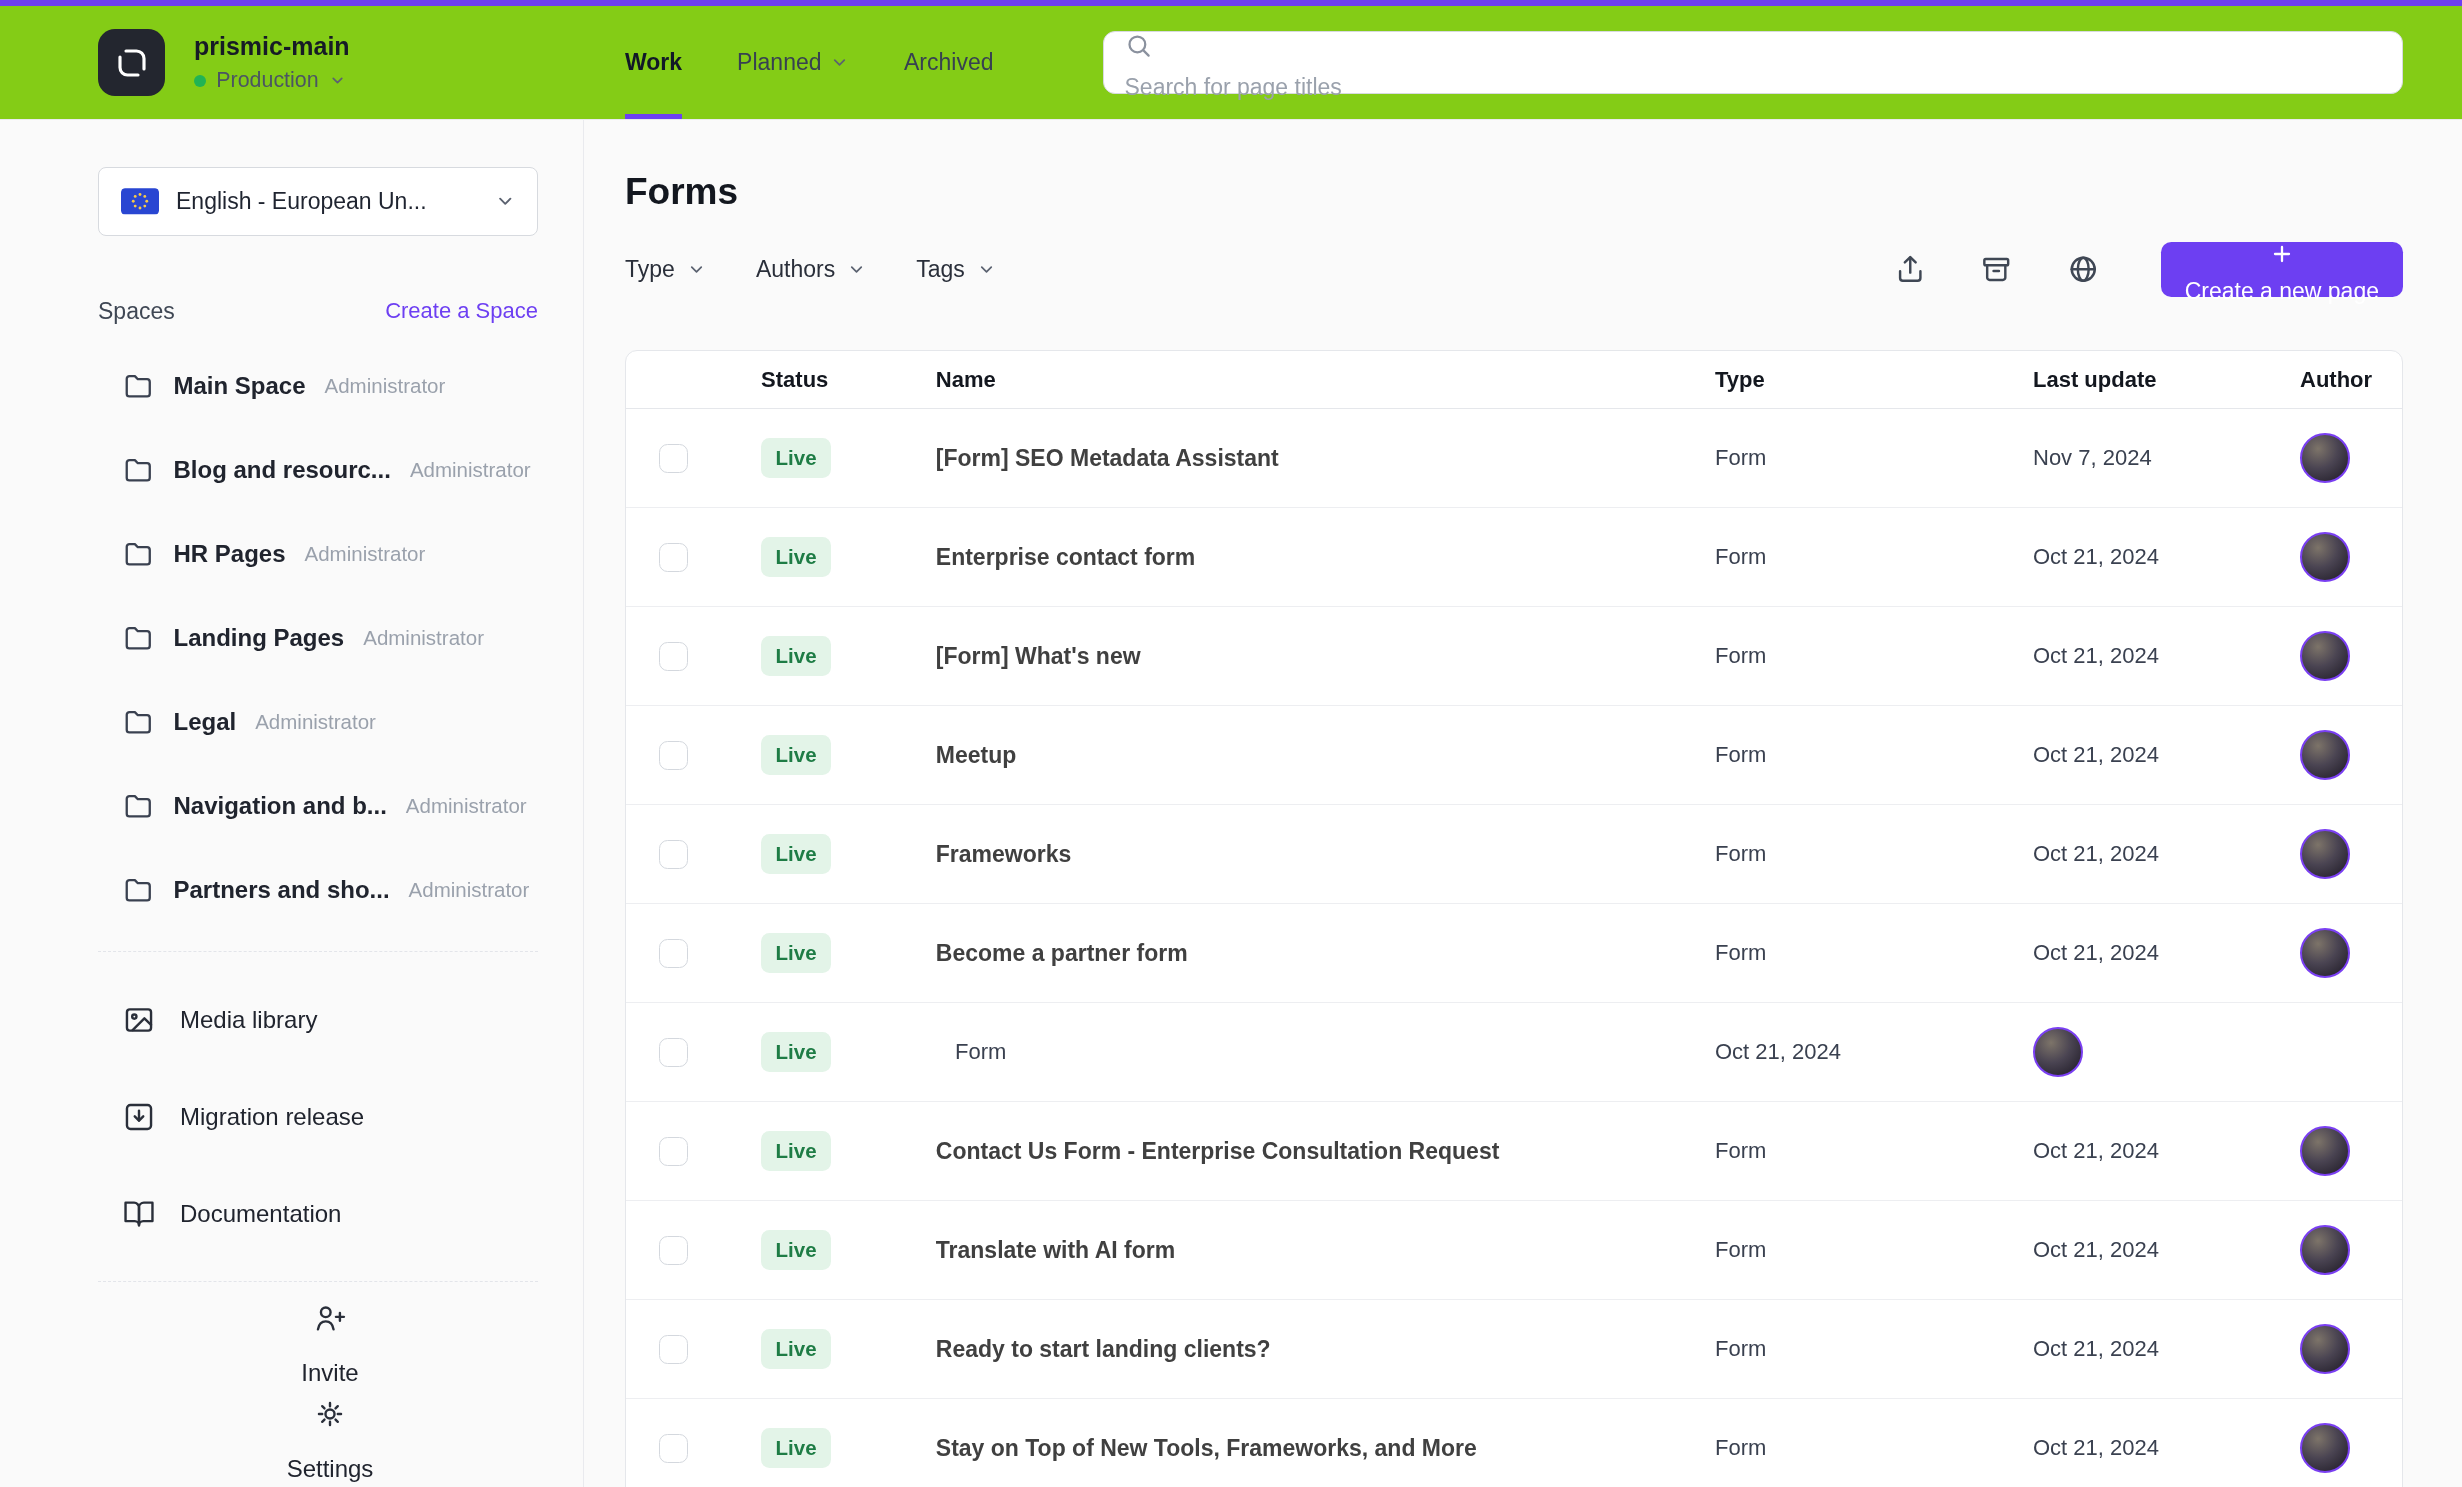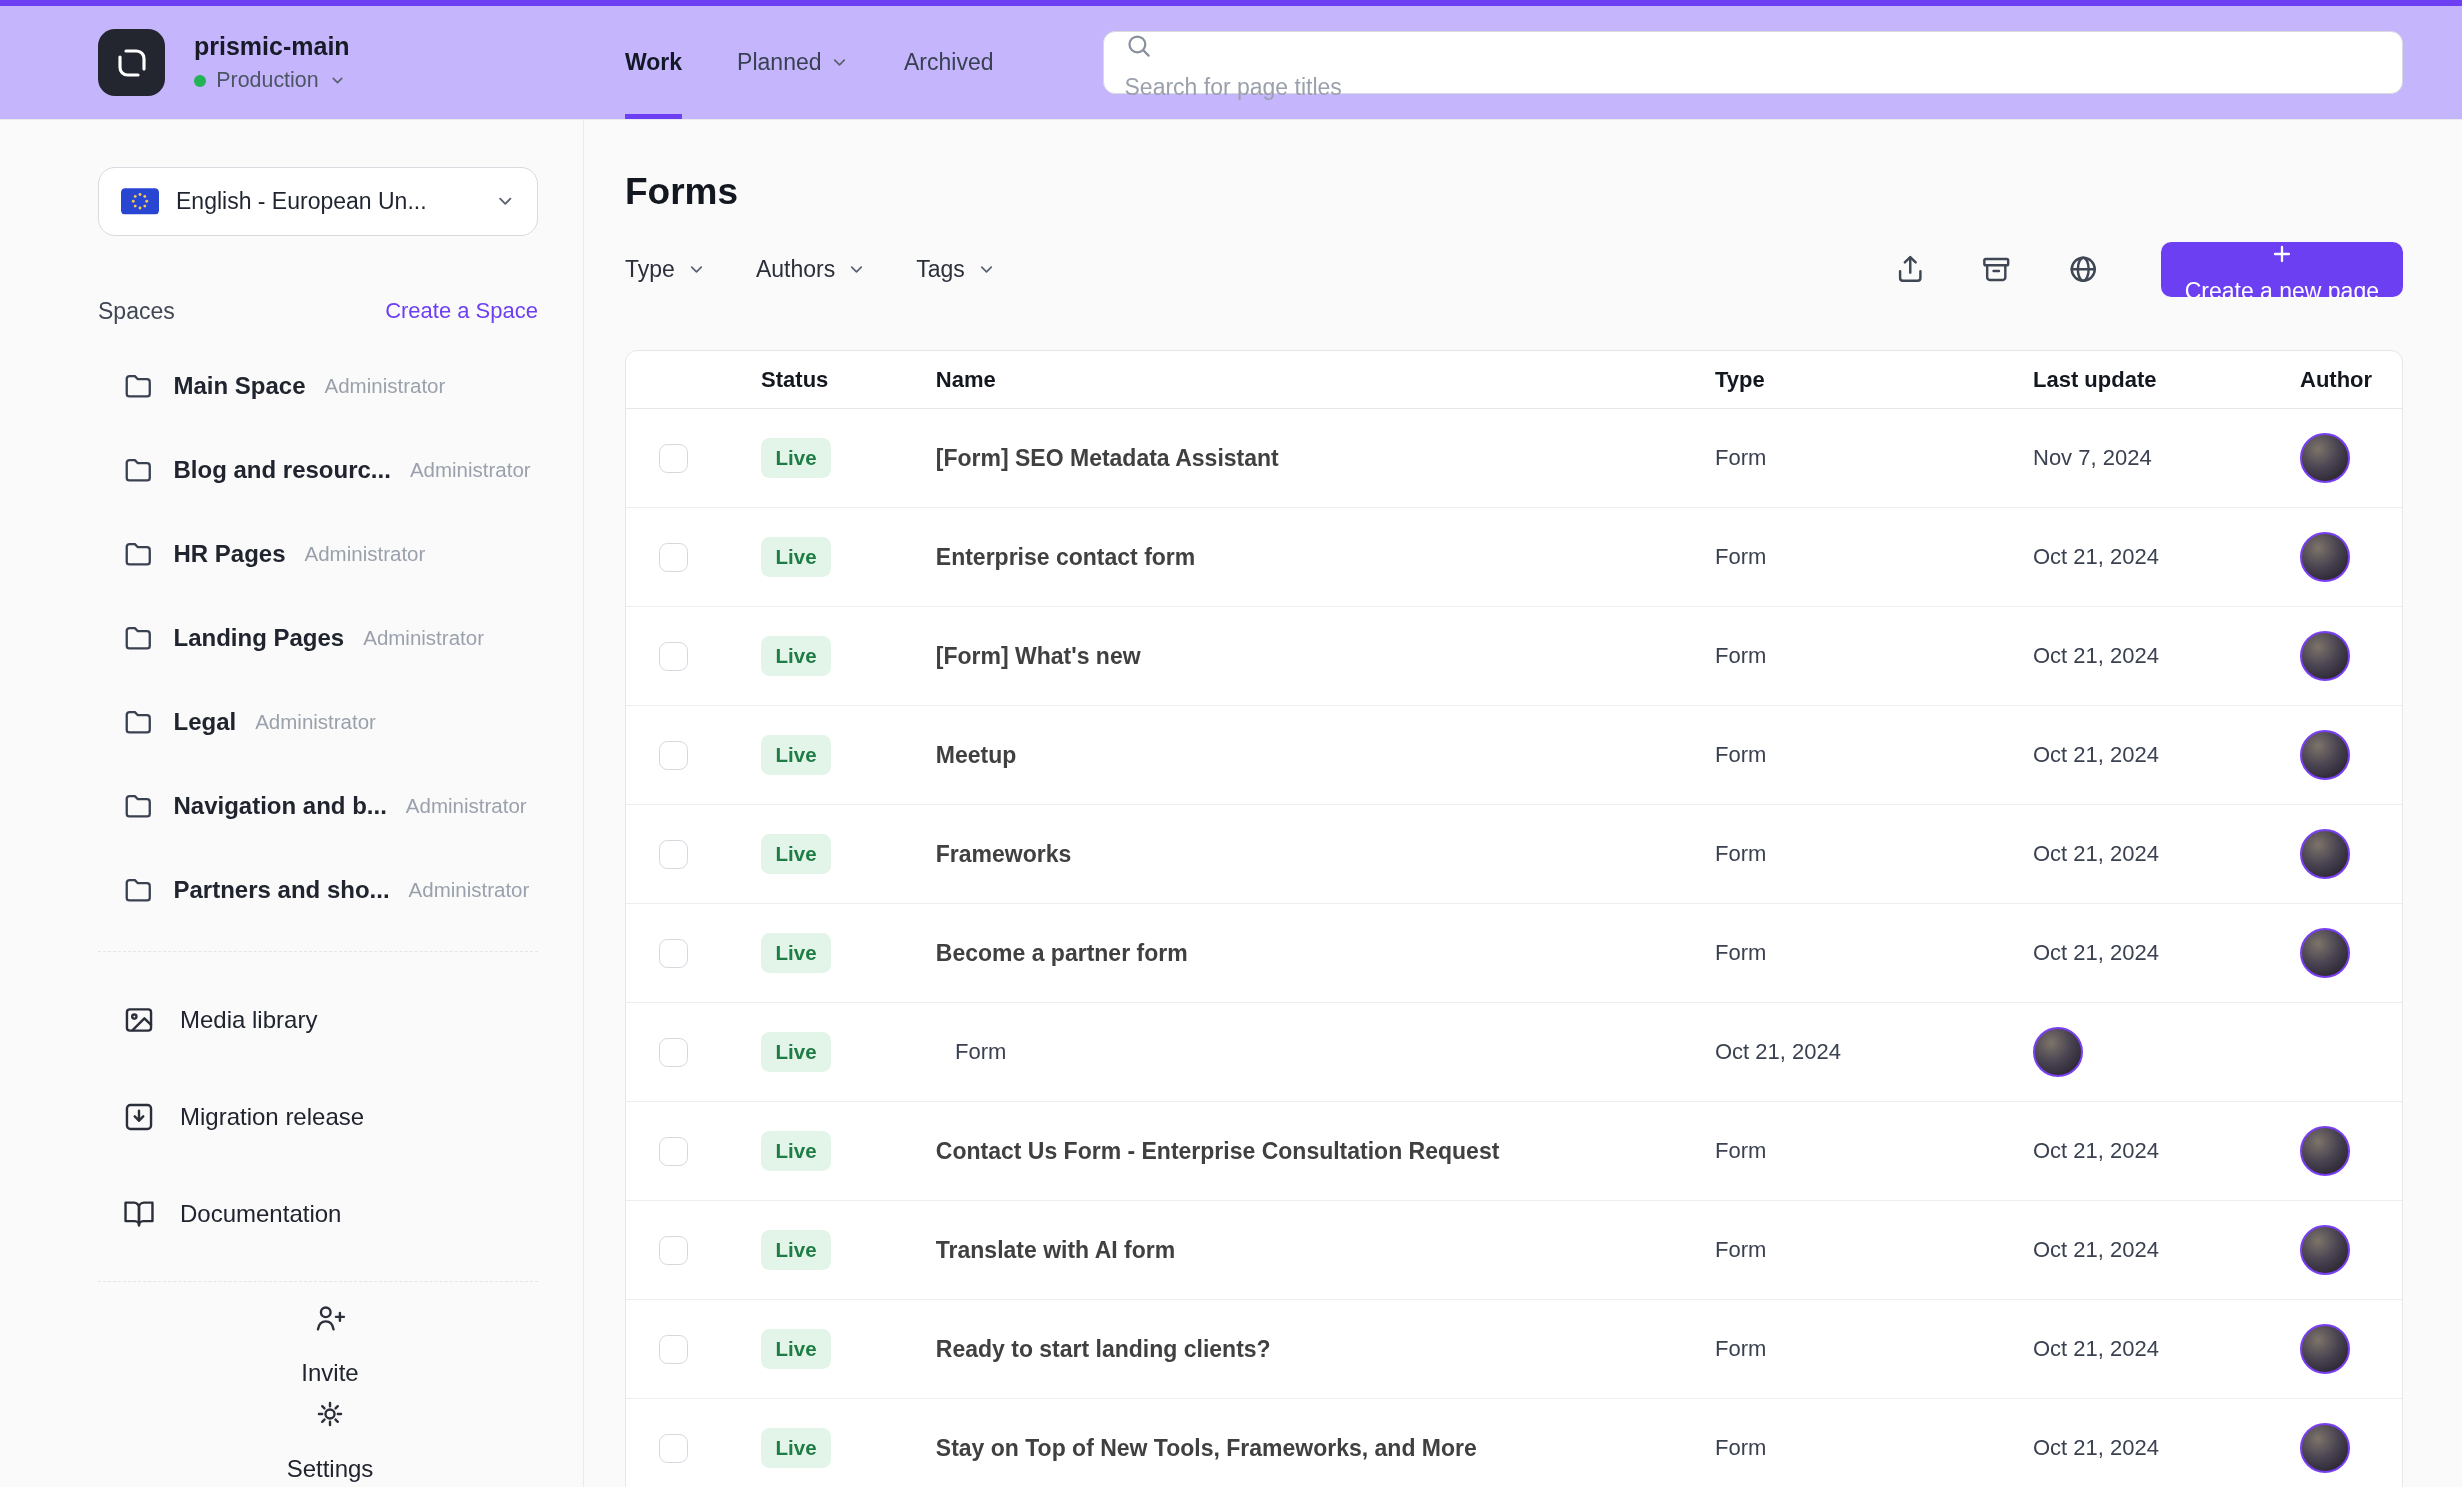--- a/index.html
+++ b/index.html
@@ -1,35 +1,35 @@
 <!DOCTYPE html>
 <html style="font-size:13.7px"><head>
 <meta charset="utf-8">
 <style>
   *{margin:0;padding:0;box-sizing:border-box;}
   html,body{width:2462px;height:1488px;}
   body{overflow:hidden;background:#FAFAFA;color:#111827;font-family:"Liberation Sans",sans-serif;}
   svg{display:block;flex:none;}
   .accent-line{height:6px;background:#6D3FF2;}
-  .topbar{height:114px;background:#c4b5fd;border-bottom:0.9px solid #E9EAEE;display:flex;align-items:stretch;}
+  .topbar{height:114px;background:#84cc16;border-bottom:0.9px solid #E9EAEE;display:flex;align-items:stretch;}
   .brand{width:486px;margin-left:98px;display:flex;align-items:center;gap:29px;}
   .logo{width:67px;height:67px;border-radius:17px;background:#23262F;display:flex;align-items:center;justify-content:center;color:#fff;}
   .repo-name{font-size:25px;font-weight:700;color:#161B26;}
   .env-row{display:flex;align-items:center;gap:10.3px;margin-top:7.7px;color:#4B5563;font-size:21.4px;cursor:pointer;}
   .env-dot{width:12px;height:12px;border-radius:50%;background:#21B354;}
   .tabs{display:flex;gap:55px;align-items:stretch;padding-left:41px;}
   .tab{display:flex;align-items:center;gap:8.5px;font-size:23px;color:#374151;border-bottom:5.1px solid transparent;border-top:5.1px solid transparent;cursor:pointer;white-space:nowrap;}
   .tab.active{font-weight:700;color:#111827;border-bottom-color:#6D3FF2;}
   .chev{color:#5B6270;}
   .search{margin-left:auto;margin-right:59px;align-self:center;width:1300px;height:63px;border:0.9px solid #D7DADF;border-radius:12px;background:#fff;display:flex;align-items:flex-start;padding:0 20.5px;gap:15.4px;color:#8A919E;flex-direction:column;}
   .search input{flex:1;border:none;outline:none;font-size:23px;font-family:inherit;color:#111827;background:transparent;}
   .search input::placeholder{color:#9AA1AC;}
   .body{display:flex;height:1368px;}
   .sidebar{width:584px;flex:none;background:#FAFAFA;border-right:0.9px solid #E9EAEE;padding:0 45px 0 98px;}
-  .lang-select{margin-top:47px;height:69px;background:#fff;border:0.9px solid #D7DADF;border-radius:17px;display:flex;align-items:center;gap:17px;padding:0 22px;font-size:23px;color:#1F2430;cursor:pointer;}
+  .lang-select{margin-top:47px;height:69px;background:#fff;border:0.9px solid #D7DADF;border-radius:8px;display:flex;align-items:center;gap:17px;padding:0 22px;font-size:23px;color:#1F2430;cursor:pointer;}
   .flag{width:38px;height:26.5px;border-radius:4.3px;overflow:hidden;}
   .lang-label{white-space:nowrap;overflow:hidden;}
   .lang-select .chev{margin-left:auto;}
   .spaces-header{margin-top:62px;display:flex;justify-content:space-between;}
   .spaces-title{font-size:23px;color:#3F4754;font-weight:500;}
   .create-space{font-size:22px;color:#6D3FF2;font-weight:500;cursor:pointer;text-decoration:none;}
   .spaces-list{margin-top:19px;}
   .space-row{height:84px;display:flex;align-items:center;gap:19px;padding-left:24px;cursor:pointer;}
   .space-row svg{color:#3A4150;}
   .space-name{font-size:24px;color:#20242E;white-space:nowrap;font-weight:bold;}

